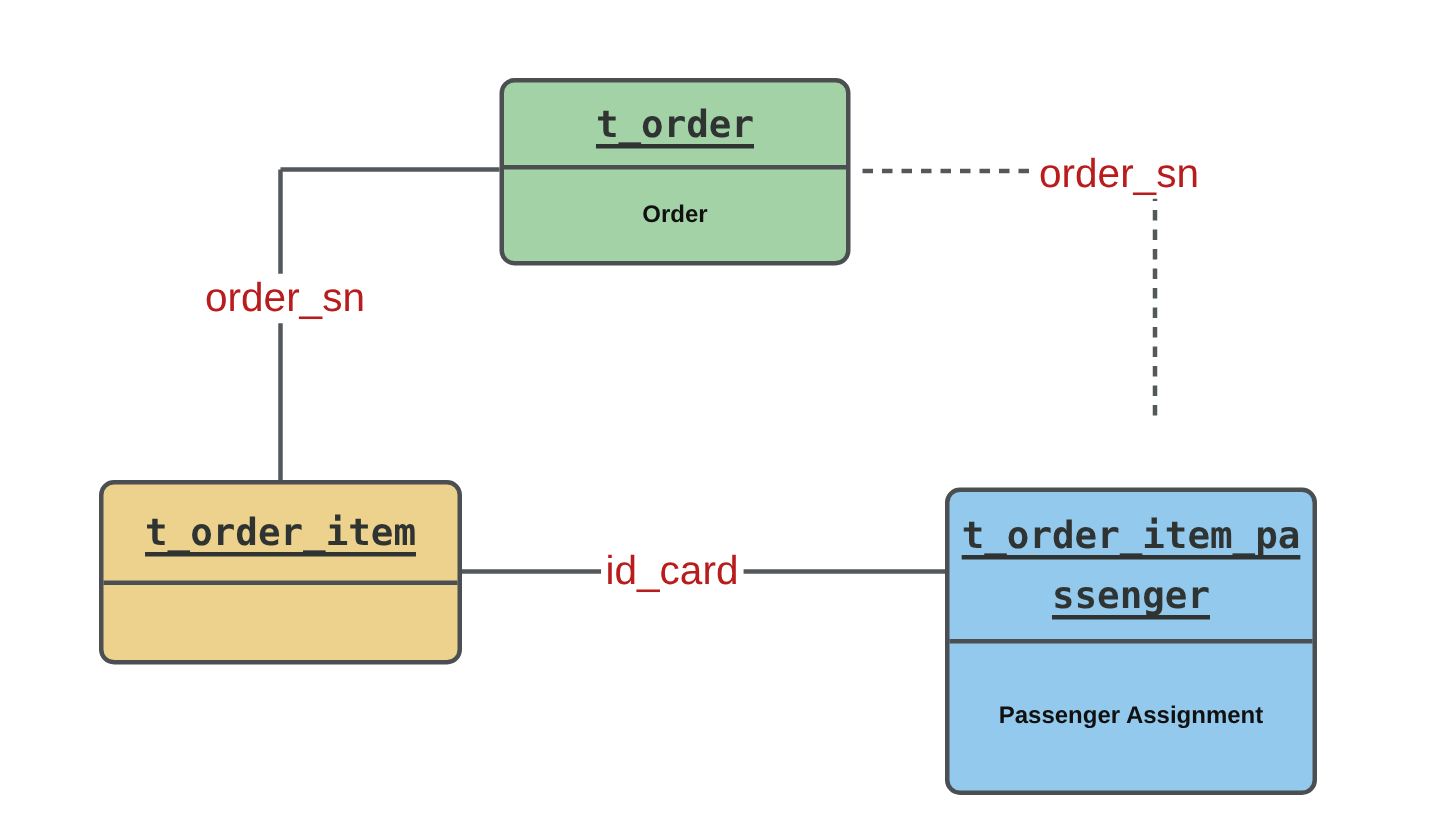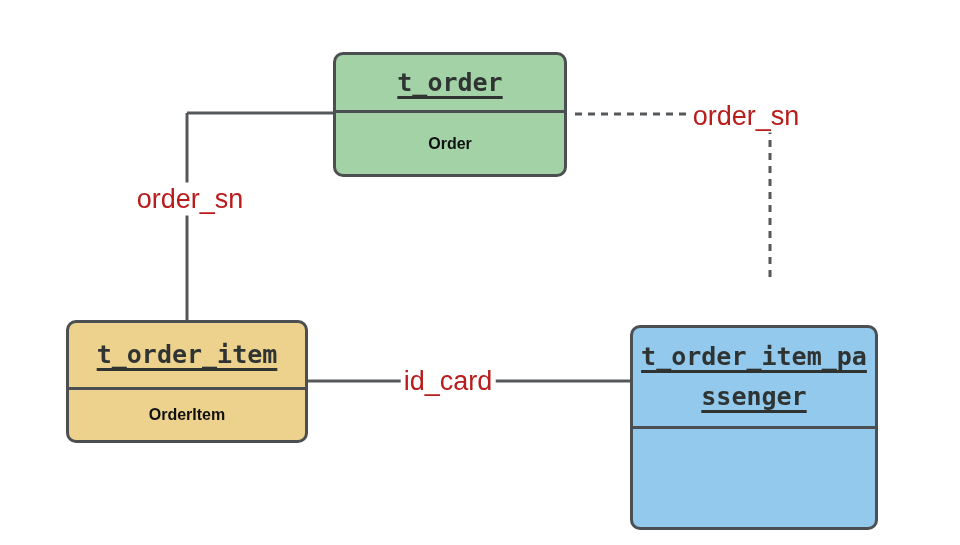--- a/index.html
+++ b/index.html
@@ -96,24 +96,24 @@
     <line x1="308" y1="381" x2="650" y2="381"></line>
   </svg>
 
   <div class="entity" id="entity-t-order" style="background: rgb(162, 210, 166);">
     <div class="entity-title">t_order</div>
     <div class="entity-caption">Order</div>
   </div>
 
   <div class="entity" id="entity-t-order-item" style="background: rgb(236, 210, 141);">
     <div class="entity-title">t_order_item</div>
-    <div class="entity-caption">OrderItem</div>
   </div>
 
   <div class="entity" id="entity-t-order-item-passenger" style="background: rgb(146, 201, 236);">
     <div class="entity-title">t_order_item_passenger</div>
+    <div class="entity-caption">Passenger Assignment</div>
   </div>
 
   <span class="edge-label" id="edge-label-1">order_sn</span>
   <span class="edge-label" id="edge-label-2">order_sn</span>
   <span class="edge-label" id="edge-label-3">id_card</span>
 
 </div>
 
 </body></html>

